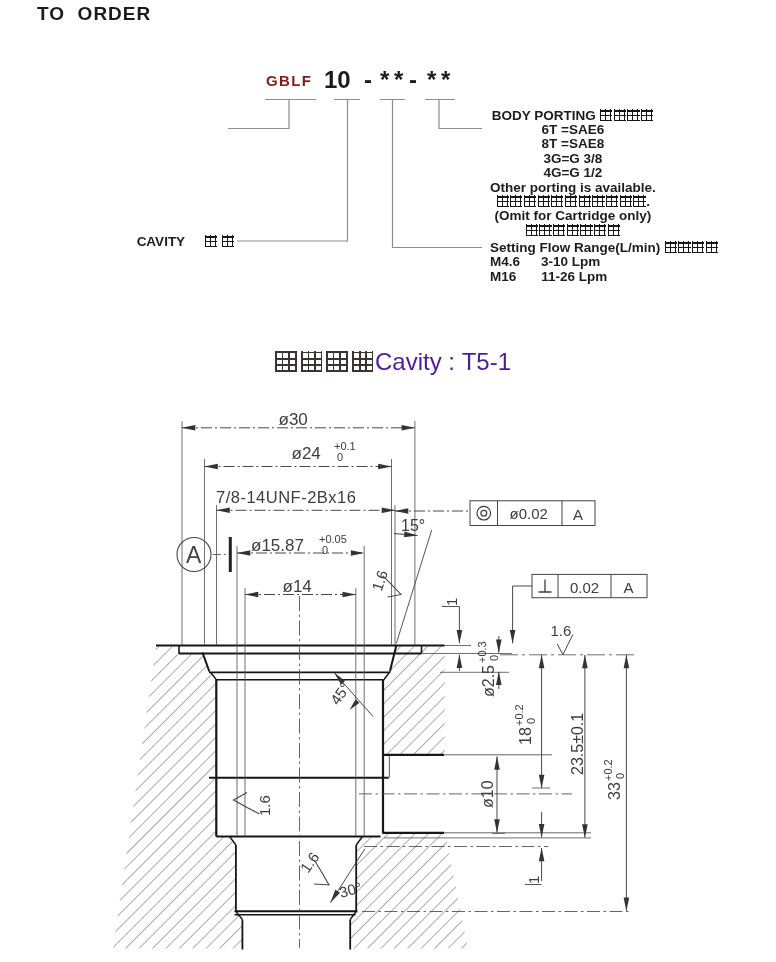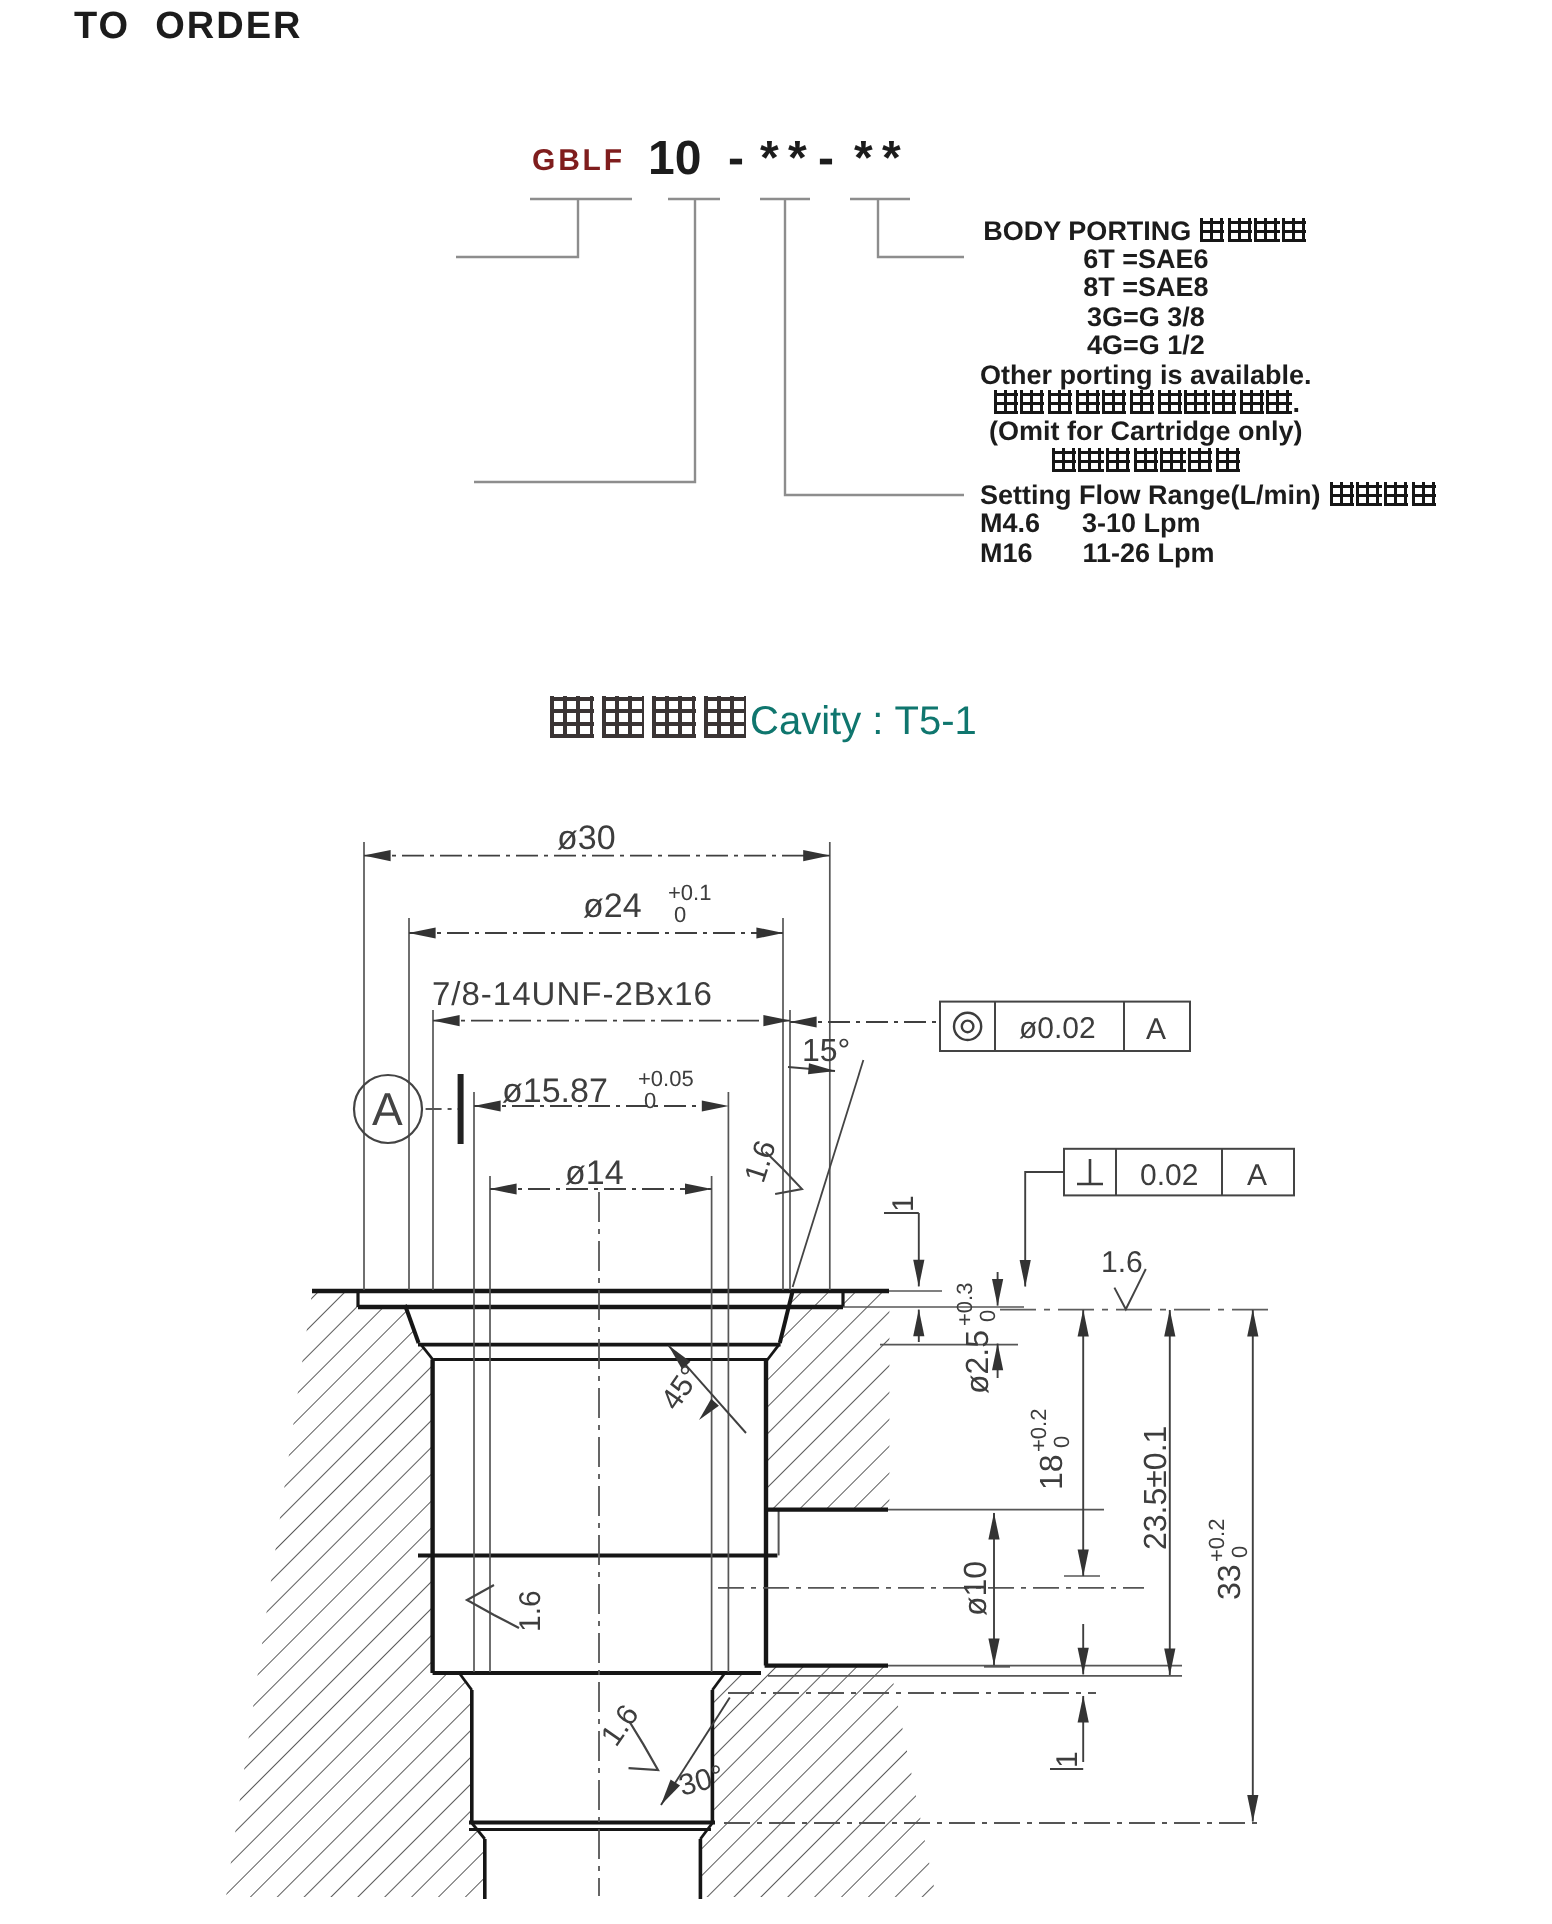--- a/index.html
+++ b/index.html
@@ -34,40 +34,41 @@
   <path d="M253,99.5 H304 M277,99.5 V128.5 H216" stroke="#8d8d8d" stroke-width="1.2"></path>
 
   <path d="M322,99.5 H348 M335.5,99.5 V241 H225" stroke="#8d8d8d" stroke-width="1.2"></path>
 
   <path d="M368,99.5 H393 M380.5,99.5 V247.5 H470" stroke="#8d8d8d" stroke-width="1.2"></path>
 
   <path d="M413,99.5 H443 M427,99.5 V128.5 H470" stroke="#8d8d8d" stroke-width="1.2"></path>
 </svg>
 
 
+<div class="abs" style="left:0;top:234px;width:223px;text-align:right;font-size:13.5px;font-weight:bold;color:#1c1c1c;">CAVITY&nbsp;&nbsp;&nbsp;&nbsp;&nbsp;<b class="c"></b>&nbsp;<b class="c"></b></div>
 
 <div class="abs" style="left:478px;top:108.5px;font-size:13.5px;font-weight:bold;color:#1c1c1c;line-height:14.4px;white-space:nowrap;text-align:center;">
 BODY PORTING <b class="c"></b><b class="c"></b><b class="c"></b><b class="c"></b><br>
 6T =SAE6<br>
 8T =SAE8<br>
 3G=G 3/8<br>
 4G=G 1/2<br>
 Other porting is available.<br>
 <b class="c"></b><b class="c"></b><b class="c"></b><b class="c"></b><b class="c"></b><b class="c"></b><b class="c"></b><b class="c"></b><b class="c"></b><b class="c"></b><b class="c"></b>.<br>
 (Omit for Cartridge only)<br>
 <b class="c"></b><b class="c"></b><b class="c"></b><b class="c"></b><b class="c"></b><b class="c"></b><b class="c"></b>
 </div>
 
 <div class="abs" style="left:478px;top:240.5px;font-size:13.5px;font-weight:bold;color:#1c1c1c;line-height:14.6px;white-space:nowrap;">
 Setting Flow Range(L/min) <b class="c"></b><b class="c"></b><b class="c"></b><b class="c"></b><br>
 M4.6<span style="display:inline-block;width:21px;"></span>3-10 Lpm<br>
 M16<span style="display:inline-block;width:25px;"></span>11-26 Lpm
 </div>
 
-<div class="abs" style="left:261px;top:348px;font-size:20px;color:#0f766e;white-space:nowrap;">
+<div class="abs" style="left:261px;top:348px;font-size:24px;color:#4c1d95;white-space:nowrap;">
 <b class="k"></b><b class="k"></b><b class="k"></b><b class="k"></b>Cavity&nbsp;:&nbsp;T5-1</div>
 
 <svg class="abs" style="left:0;top:0;" width="776" height="962" viewBox="0 0 776 962" fill="none">
 <defs>
 <marker id="ar" viewBox="-14 -3.2 14.5 6.4" refX="-0.2" refY="0" markerWidth="14.5" markerHeight="6.4" orient="auto-start-reverse" markerUnits="userSpaceOnUse">
           <path d="M0,0 L-13.5,-2.8 L-13.5,2.8 Z" fill="#333"></path>
         </marker>
 <pattern id="hp" patternUnits="userSpaceOnUse" width="9.5" height="9.5" patternTransform="rotate(45)">
           <line x1="0" y1="0" x2="0" y2="9.5" stroke="#494949" stroke-width="0.9"></line>
         </pattern>

